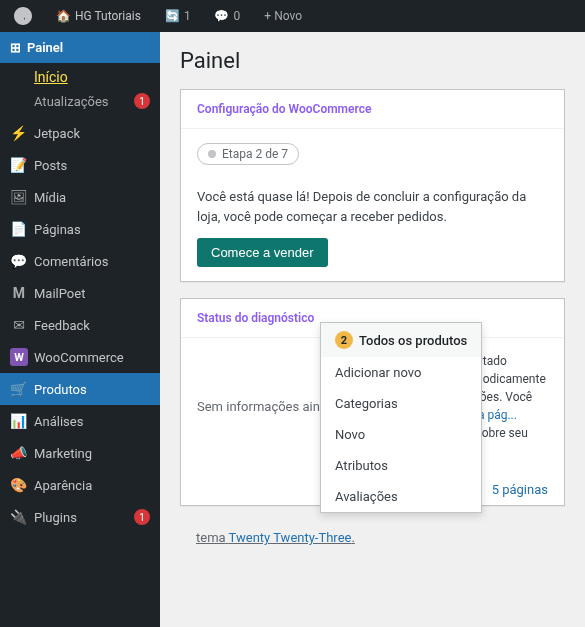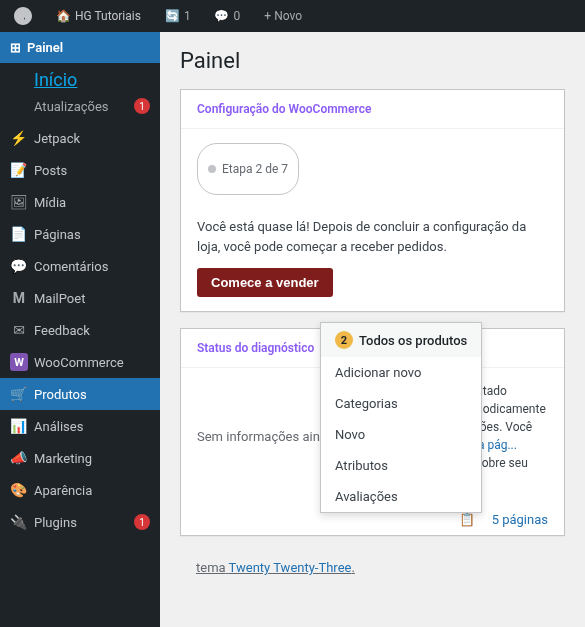--- a/index.html
+++ b/index.html
@@ -77,23 +77,23 @@
     
     .sidebar-painel-header {
       background: #2271b1;
       color: #fff;
       padding: 8px 10px;
       font-size: 13px;
       font-weight: 600;
       display: flex; align-items: center; gap: 6px;
     }
     .sidebar-inicio {
-      color: #0ea5e9;
+      color: #fde047;
       padding: 6px 10px 4px 34px;
-      font-size: 18px;
+      font-size: 14px;
       text-decoration: underline;
     }
     .sidebar-atualizacoes {
       display: flex;
       align-items: center;
       gap: 0;
       padding: 4px 10px 8px 34px;
       color: #a7aaad;
       font-size: 13px;
     }
@@ -127,46 +127,45 @@
       font-weight: 600;
       color: #8b5cf6;
     }
     .card-body { padding: 14px 16px; }
     .step-badge {
       display: inline-flex;
       align-items: center;
       gap: 6px;
       border: 1px solid #c3c4c7;
       border-radius: 20px;
-      padding: 18px 10px;
+      padding: 3px 10px;
       font-size: 12px;
       color: #646970;
       margin-bottom: 10px;
     }
     .step-dot {
       width: 8px; height: 8px;
       border-radius: 50%;
       background: #c3c4c7;
     }
     .card-desc {
       font-size: 13px;
       color: #3c434a;
       line-height: 1.5;
       margin-bottom: 12px;
       margin-top: 12px;
     }
     .btn-primary {
-      background: #7f1d1d;
+      background: #0f766e;
       color: #fff;
       border: none;
       padding: 7px 14px;
       font-size: 13px;
       border-radius: 3px;
       cursor: pointer;
-      font-weight: bold;
     }
 
     
     .status-card-body {
       display: flex;
       gap: 16px;
       padding: 14px 16px;
       min-height: 80px;
     }
     .status-left {

